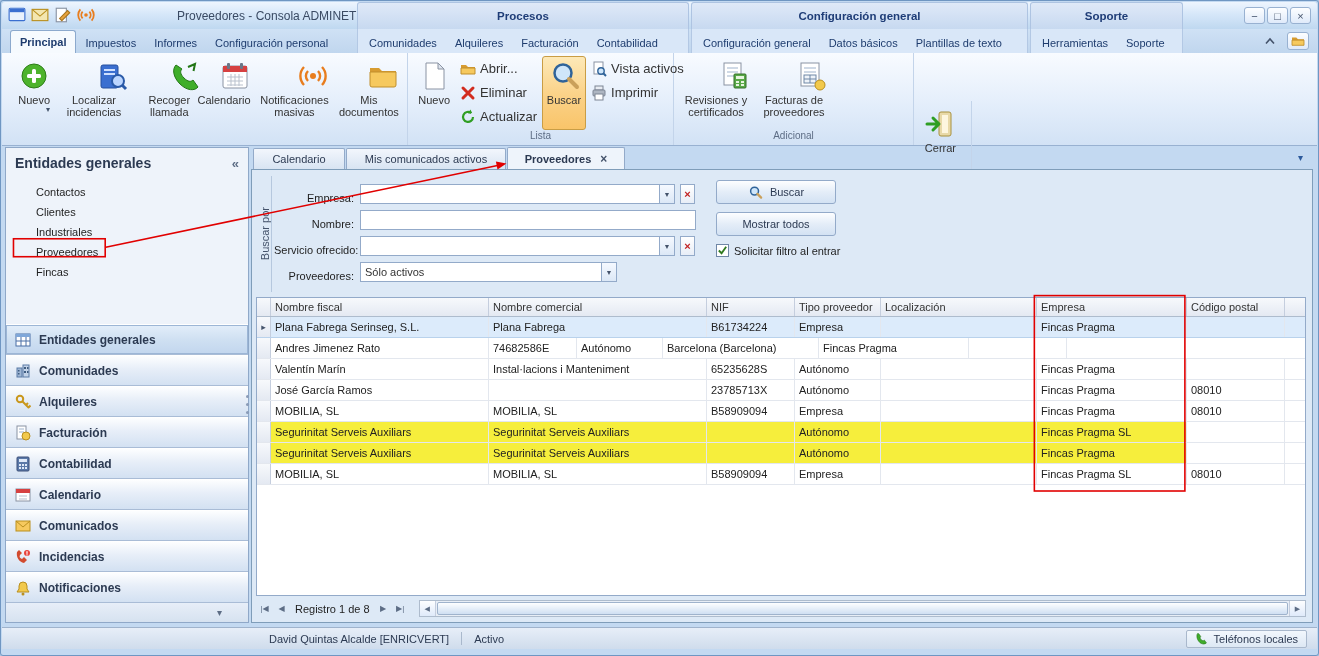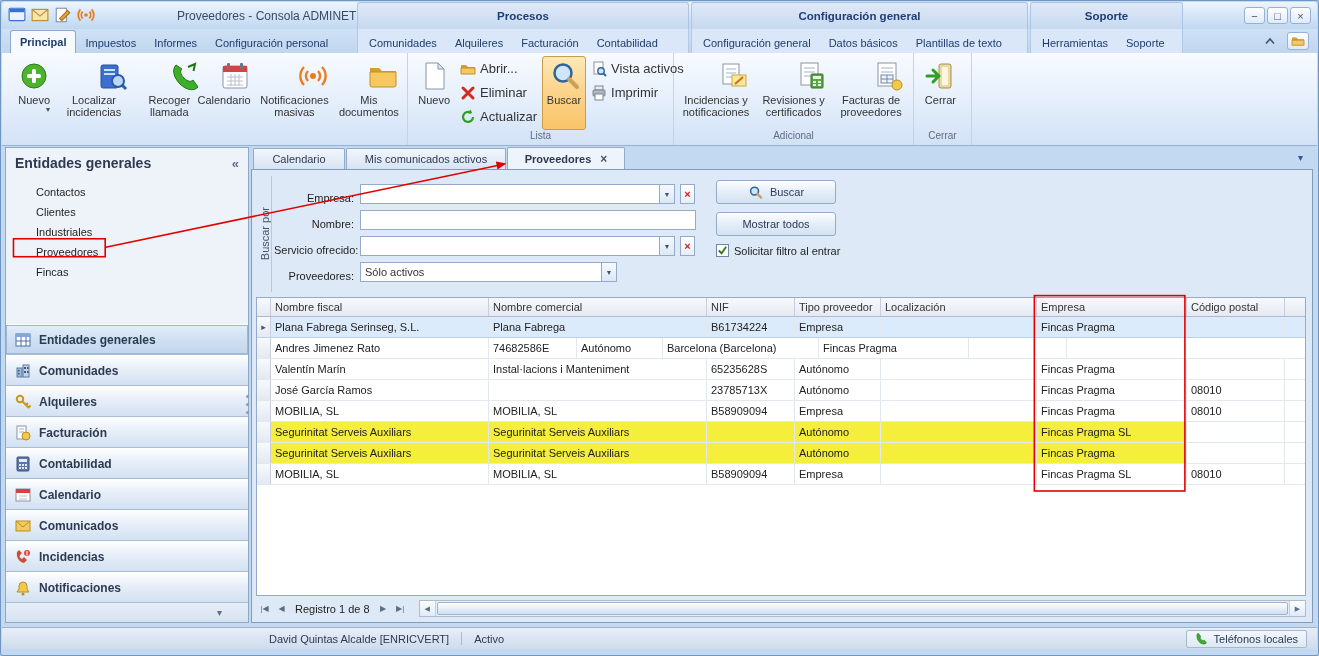--- a/index.html
+++ b/index.html
@@ -360,35 +360,20 @@
             </div>
           </div>
         </div>
         <div class="rgroup-label">Lista</div>
       </div>
       <div class="rgroup" style="width: 240px;">
         <div class="rgroup-items">
           <div class="bigbtn">
             <span class="bicon">
               <svg viewBox="0 0 32 32">
-                <rect x="5" y="4" width="16" height="20" fill="#fff" stroke="#8a93a3"></rect>
-                <g stroke="#9fb3cc">
-                  <line x1="8" y1="9" x2="18" y2="9"></line>
-                  <line x1="8" y1="13" x2="18" y2="13"></line>
-                  <line x1="8" y1="17" x2="18" y2="17"></line>
-                </g>
-                <rect x="14" y="15" width="14" height="11" fill="#fbe89a" stroke="#c9a53d"></rect>
-                <path d="M17 24 l8 -7" stroke="#d2691e" stroke-width="2"></path>
-              </svg>
-            </span>
-            <span class="blabel">Incidencias y notificaciones</span>
-          </div>
-          <div class="bigbtn">
-            <span class="bicon">
-              <svg viewBox="0 0 32 32">
                 <rect x="6" y="3" width="17" height="22" fill="#fff" stroke="#8a93a3"></rect>
                 <g stroke="#9fb3cc">
                   <line x1="9" y1="8" x2="20" y2="8"></line>
                   <line x1="9" y1="12" x2="20" y2="12"></line>
                   <line x1="9" y1="16" x2="20" y2="16"></line>
                 </g>
                 <rect x="16" y="14" width="12" height="14" rx="1" fill="#58a847" stroke="#35702a"></rect>
                 <g fill="#e6f4df">
                   <rect x="18" y="16" width="8" height="3"></rect>
                   <rect x="18" y="21" width="3" height="2"></rect>
@@ -412,21 +397,21 @@
                 <line x1="8" y1="19" x2="20" y2="19" stroke="#6f87a6"></line>
                 <line x1="14" y1="15" x2="14" y2="23" stroke="#6f87a6"></line>
                 <circle cx="24" cy="25" r="5" fill="#f2c94c" stroke="#b98f1f"></circle>
               </svg>
             </span>
             <span class="blabel">Facturas de proveedores</span>
           </div>
         </div>
         <div class="rgroup-label">Adicional</div>
       </div>
-      <div class="rgroup" style="width: 58px;">
+      <div class="rgroup" style="width: 58px; margin-top: 48px;">
         <div class="rgroup-items">
           <div class="bigbtn">
             <span class="bicon">
               <svg viewBox="0 0 32 32">
                 <rect x="15" y="4" width="12" height="24" rx="2" fill="#e8d9a8" stroke="#a8913f"></rect>
                 <rect x="18" y="7" width="6" height="18" fill="#fdf6df"></rect>
                 <path d="M3 16 h11 M9 10 l6 6 l-6 6" fill="none" stroke="#2f9e23" stroke-width="3" stroke-linecap="round" stroke-linejoin="round"></path>
               </svg>
             </span>
             <span class="blabel">Cerrar</span>

